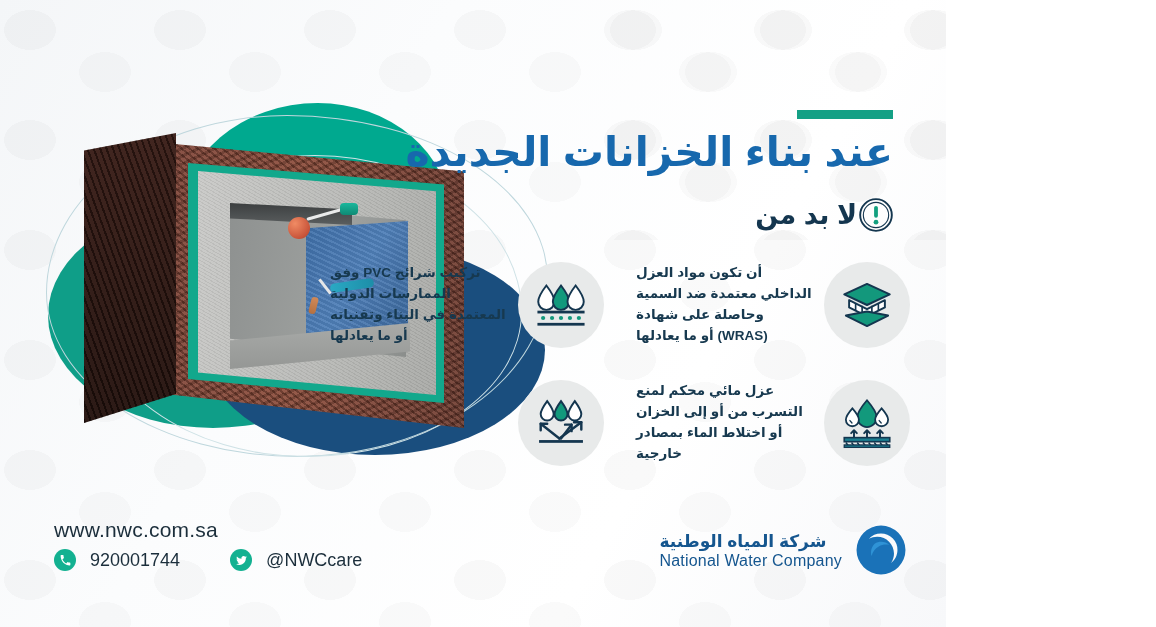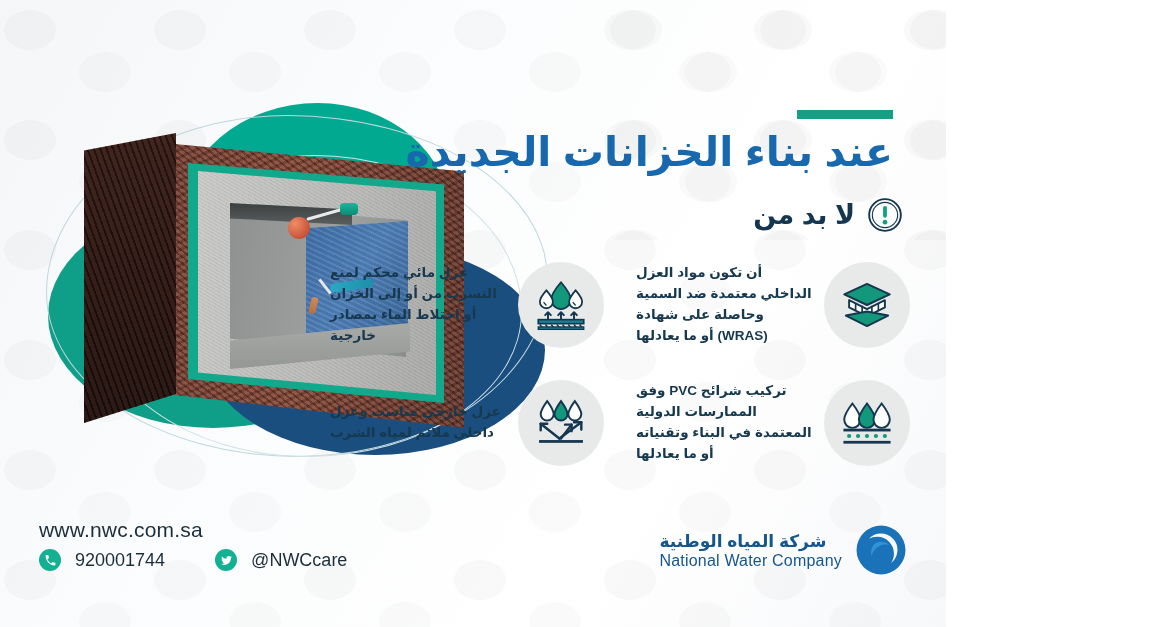--- a/index.html
+++ b/index.html
@@ -162,22 +162,22 @@
   }
   .title {
     position: absolute; right: 53px; top: 128px;
     width: 560px;
     text-align: right; direction: rtl;
     font-size: 41px; font-weight: bold; letter-spacing: .5px;
     color: #1768ad;
     white-space: nowrap;
   }
   .subtitle-row {
-    position: absolute; right: 42px; top: 196px;
-    display: flex; align-items: center; justify-content: flex-end; gap: 11px;
+    position: absolute; right: 51px; top: 196px;
+    display: flex; align-items: center; justify-content: flex-end; 
     direction: rtl;
     text-align: center;
   }
   .subtitle-text {
     font-size: 27px; font-weight: bold; color: #14364f; direction: rtl;
   }
   .excl-icon { width: 38px; height: 38px; display: block; }
 
   
   .features {
@@ -206,21 +206,21 @@
     flex: 1 1 auto;
     text-align: left;
     direction: rtl;
     font-size: 13.5px;
     line-height: 1.55;
     color: #17394f;
     font-weight: 600;
   }
 
   
-  .footer-left { position: absolute; left: 39px; top: 518px; }
+  .footer-left { position: absolute; left: 54px; top: 518px; }
   .website {
     font-size: 21px; color: #1b2e3b; letter-spacing: .2px; font-weight: 400;
   }
   .social-row {
     margin-top: 7px;
     display: flex; align-items: center; gap: 9px;
   }
   .social-item { display: flex; align-items: center; gap: 14px; }
   .social-item + .social-item { margin-left: 9px; padding-left: 32px; }
   .social-badge {
@@ -298,38 +298,20 @@
     <div class="feature">
       <div class="feature-icon">
         <svg viewBox="0 0 64 64" aria-hidden="true">
           <polygon points="32,6 60,19 32,32 4,19" fill="#13987c" stroke="#14364f" stroke-width="2.4" stroke-linejoin="round"></polygon>
           <path d="M10,26 L10,35 L32,46 L54,35 L54,26 L32,37 Z" fill="#ffffff" stroke="#14364f" stroke-width="2.4" stroke-linejoin="round"></path>
           <path d="M18,30 L18,38 M26,33 L26,42 M38,33 L38,42 M46,30 L46,38" stroke="#14364f" stroke-width="2"></path>
           <polygon points="32,40 58,45 32,58 6,45" fill="#13987c" stroke="#14364f" stroke-width="2.4" stroke-linejoin="round"></polygon>
         </svg>
       </div>
       <div class="feature-text">أن تكون مواد العزل الداخلي معتمدة ضد السمية وحاصلة على شهادة (WRAS) أو ما يعادلها</div>
-    </div>
-
-    <div class="feature">
-      <div class="feature-icon">
-        <svg viewBox="0 0 64 64" aria-hidden="true">
-          <path d="M32,4 C32,4 44,18 44,25 a12,12 0 0 1 -24,0 C20,18 32,4 32,4 Z" fill="#12997c" stroke="#14364f" stroke-width="2.2"></path>
-          <path d="M14,14 C14,14 22,23 22,28 a8,8 0 0 1 -16,0 C6,23 14,14 14,14 Z" fill="#ffffff" stroke="#14364f" stroke-width="2.2"></path>
-          <path d="M50,14 C50,14 58,23 58,28 a8,8 0 0 1 -16,0 C42,23 50,14 50,14 Z" fill="#ffffff" stroke="#14364f" stroke-width="2.2"></path>
-          <path d="M11,29 l2.5,3 M47,29 l2.5,3" stroke="#14364f" stroke-width="1.6" stroke-linecap="round"></path>
-          <path d="M16,50 L16,41 M12.5,44.5 L16,41 L19.5,44.5" stroke="#14364f" stroke-width="2.4" fill="none" stroke-linecap="round" stroke-linejoin="round"></path>
-          <path d="M32,50 L32,41 M28.5,44.5 L32,41 L35.5,44.5" stroke="#14364f" stroke-width="2.4" fill="none" stroke-linecap="round" stroke-linejoin="round"></path>
-          <path d="M48,50 L48,41 M44.5,44.5 L48,41 L51.5,44.5" stroke="#14364f" stroke-width="2.4" fill="none" stroke-linecap="round" stroke-linejoin="round"></path>
-          <rect x="4" y="50" width="56" height="5" fill="#1b7f91" stroke="#14364f" stroke-width="2"></rect>
-          <path d="M6,56 l3,4 M13,56 l3,4 M20,56 l3,4 M27,56 l3,4 M34,56 l3,4 M41,56 l3,4 M48,56 l3,4 M55,56 l3,4" stroke="#14364f" stroke-width="1.8"></path>
-          <rect x="4" y="59" width="56" height="3" fill="#1b7f91" stroke="#14364f" stroke-width="1.6"></rect>
-        </svg>
-      </div>
-      <div class="feature-text">عزل مائي محكم لمنع التسرب من أو إلى الخزان أو اختلاط الماء بمصادر خارجية</div>
     </div>
 
     <div class="feature">
       <div class="feature-icon">
         <svg viewBox="0 0 64 64" aria-hidden="true">
           <path d="M14,8 C14,8 24,21 24,28 a10,10 0 0 1 -20,0 C4,21 14,8 14,8 Z" fill="#ffffff" stroke="#14364f" stroke-width="2.4"></path>
           <path d="M32,8 C32,8 42,21 42,28 a10,10 0 0 1 -20,0 C22,21 32,8 32,8 Z" fill="#12997c" stroke="#14364f" stroke-width="2.4"></path>
           <path d="M50,8 C50,8 60,21 60,28 a10,10 0 0 1 -20,0 C40,21 50,8 50,8 Z" fill="#ffffff" stroke="#14364f" stroke-width="2.4"></path>
           <rect x="3" y="39" width="58" height="3.4" fill="#14364f"></rect>
           <g fill="#13987c">
@@ -341,33 +323,50 @@
           </g>
           <rect x="3" y="54" width="58" height="3.4" fill="#14364f"></rect>
         </svg>
       </div>
       <div class="feature-text">تركيب شرائح PVC وفق الممارسات الدولية المعتمدة في البناء وتقنياته أو ما يعادلها</div>
     </div>
 
     <div class="feature">
       <div class="feature-icon">
         <svg viewBox="0 0 64 64" aria-hidden="true">
+          <path d="M32,4 C32,4 44,18 44,25 a12,12 0 0 1 -24,0 C20,18 32,4 32,4 Z" fill="#12997c" stroke="#14364f" stroke-width="2.2"></path>
+          <path d="M14,14 C14,14 22,23 22,28 a8,8 0 0 1 -16,0 C6,23 14,14 14,14 Z" fill="#ffffff" stroke="#14364f" stroke-width="2.2"></path>
+          <path d="M50,14 C50,14 58,23 58,28 a8,8 0 0 1 -16,0 C42,23 50,14 50,14 Z" fill="#ffffff" stroke="#14364f" stroke-width="2.2"></path>
+          <path d="M11,29 l2.5,3 M47,29 l2.5,3" stroke="#14364f" stroke-width="1.6" stroke-linecap="round"></path>
+          <path d="M16,50 L16,41 M12.5,44.5 L16,41 L19.5,44.5" stroke="#14364f" stroke-width="2.4" fill="none" stroke-linecap="round" stroke-linejoin="round"></path>
+          <path d="M32,50 L32,41 M28.5,44.5 L32,41 L35.5,44.5" stroke="#14364f" stroke-width="2.4" fill="none" stroke-linecap="round" stroke-linejoin="round"></path>
+          <path d="M48,50 L48,41 M44.5,44.5 L48,41 L51.5,44.5" stroke="#14364f" stroke-width="2.4" fill="none" stroke-linecap="round" stroke-linejoin="round"></path>
+          <rect x="4" y="50" width="56" height="5" fill="#1b7f91" stroke="#14364f" stroke-width="2"></rect>
+          <path d="M6,56 l3,4 M13,56 l3,4 M20,56 l3,4 M27,56 l3,4 M34,56 l3,4 M41,56 l3,4 M48,56 l3,4 M55,56 l3,4" stroke="#14364f" stroke-width="1.8"></path>
+          <rect x="4" y="59" width="56" height="3" fill="#1b7f91" stroke="#14364f" stroke-width="1.6"></rect>
+        </svg>
+      </div>
+      <div class="feature-text">عزل مائي محكم لمنع التسرب من أو إلى الخزان أو اختلاط الماء بمصادر خارجية</div>
+    </div>
+
+    <div class="feature">
+      <div class="feature-icon">
+        <svg viewBox="0 0 64 64" aria-hidden="true">
           <path d="M15,5 C15,5 23,16 23,21 a8,8 0 0 1 -16,0 C7,16 15,5 15,5 Z" fill="#ffffff" stroke="#14364f" stroke-width="2.4"></path>
           <path d="M32,5 C32,5 40,16 40,21 a8,8 0 0 1 -16,0 C24,16 32,5 32,5 Z" fill="#12997c" stroke="#14364f" stroke-width="2.4"></path>
           <path d="M49,5 C49,5 57,16 57,21 a8,8 0 0 1 -16,0 C41,16 49,5 49,5 Z" fill="#ffffff" stroke="#14364f" stroke-width="2.4"></path>
           <path d="M7,33 L30,51" stroke="#14364f" stroke-width="3" stroke-linecap="round"></path>
           <path d="M7,33 L7,41 M7,33 L15,33" stroke="#14364f" stroke-width="3" stroke-linecap="round"></path>
           <path d="M30,51 L57,31" stroke="#14364f" stroke-width="3" stroke-linecap="round"></path>
           <path d="M57,31 L48,31 M57,31 L57,40" stroke="#14364f" stroke-width="3" stroke-linecap="round"></path>
           <path d="M32,51 L45,34" stroke="#14364f" stroke-width="3" stroke-linecap="round"></path>
           <path d="M45,34 L37,34 M45,34 L45,42" stroke="#14364f" stroke-width="3" stroke-linecap="round"></path>
           <rect x="5" y="53" width="54" height="3.4" fill="#14364f"></rect>
         </svg>
       </div>
-      <div class="feature-text">عزل خارجي مناسب وعزل داخلي ملائم لمياه الشرب</div>
     </div>
 
   </div>
 
   <div class="footer-left">
     <div class="website">www.nwc.com.sa</div>
     <div class="social-row">
 
       <div class="social-item">
         <span class="social-badge">

